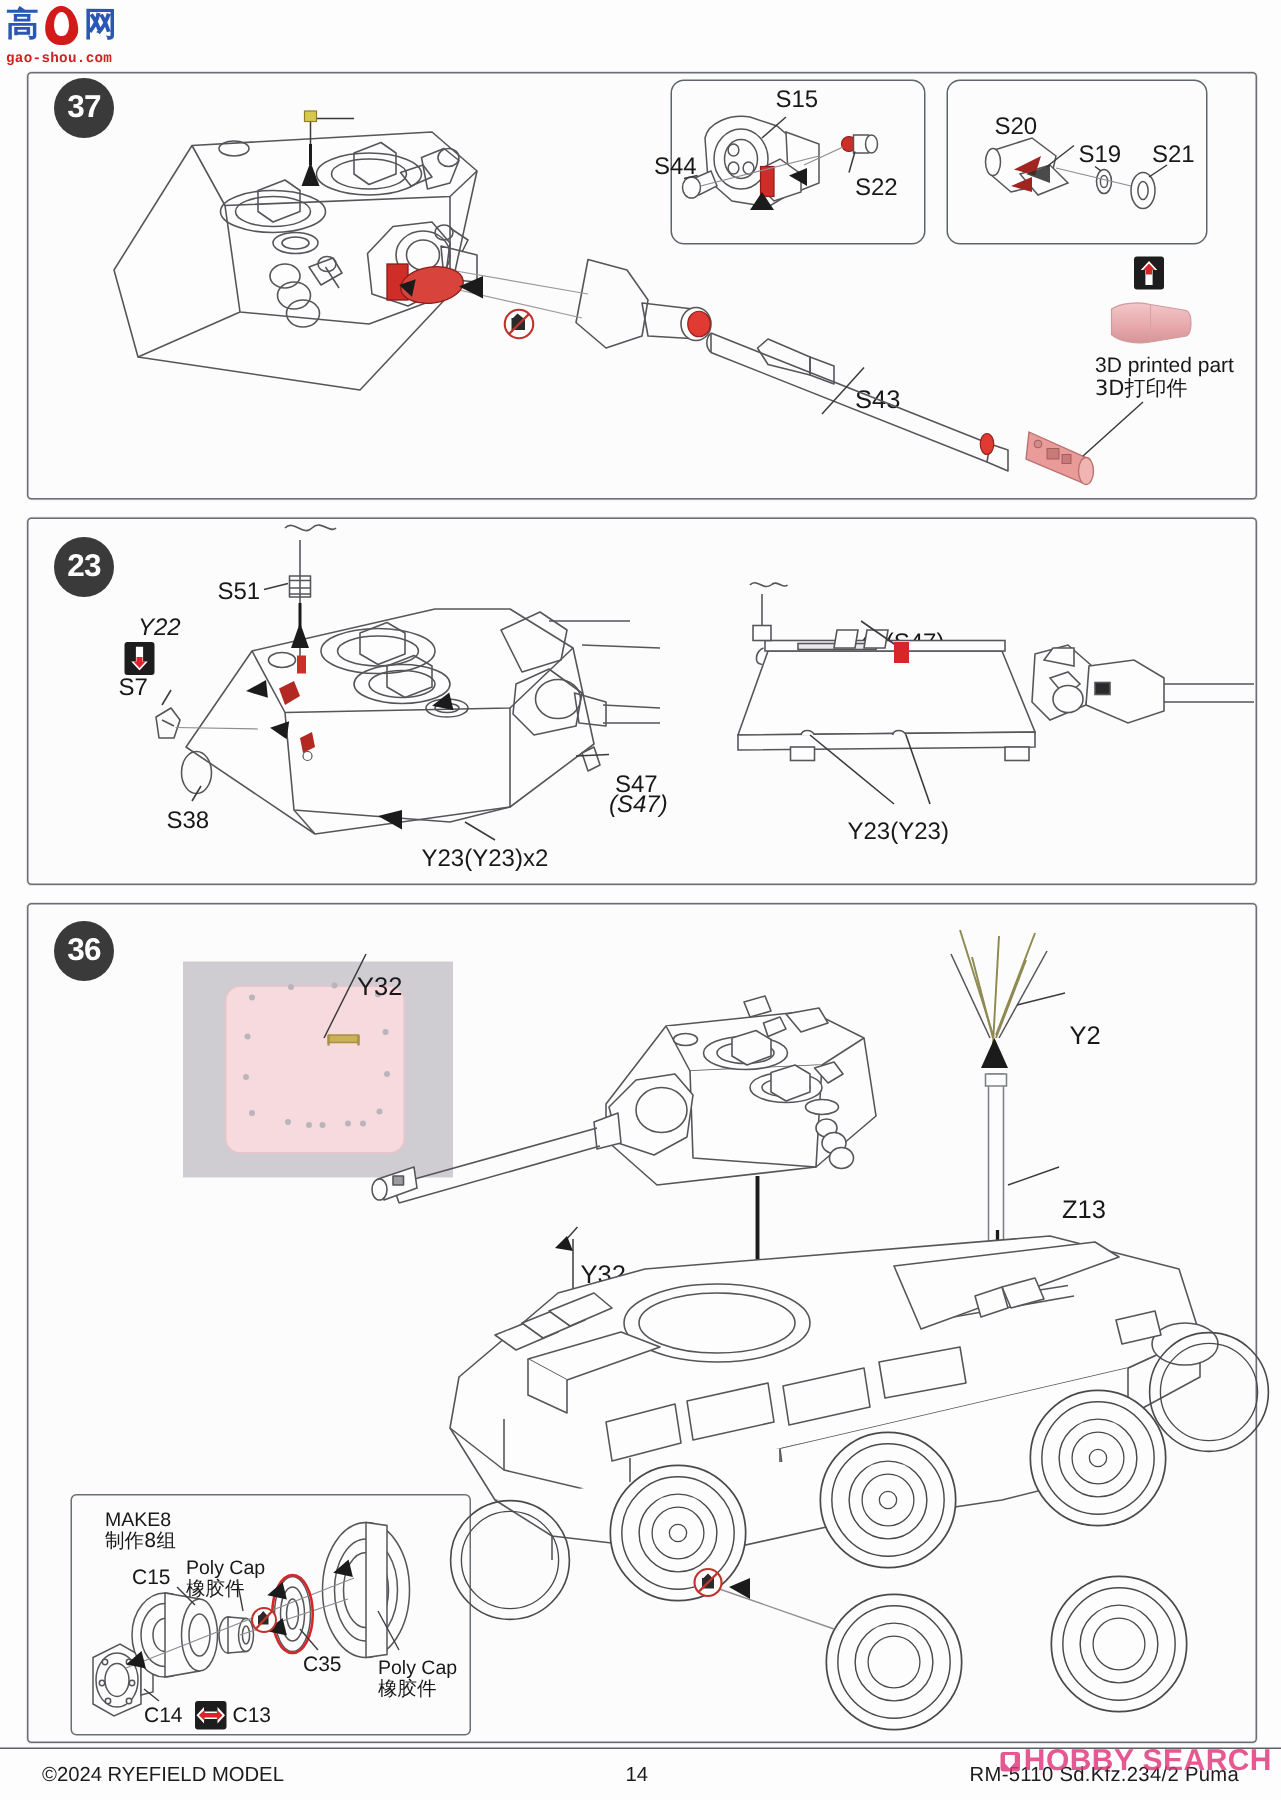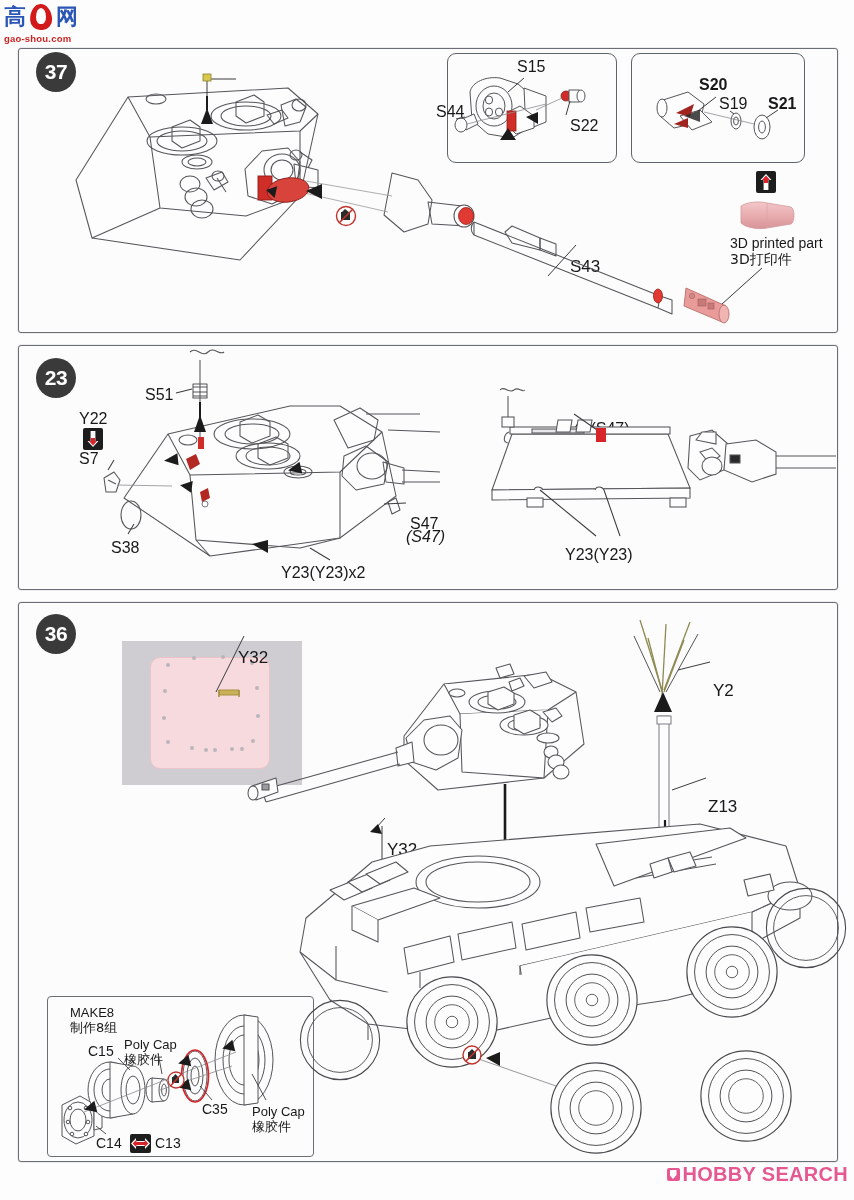--- a/index.html
+++ b/index.html
@@ -24,21 +24,21 @@
     position:absolute;left:1px;top:0;width:22px;height:26px;
     background:#d31a1a;
     border-radius:50% 50% 45% 45%/60% 60% 40% 40%;
     transform:rotate(-3deg);
   }
   .wm-tl .flame .inner{
     position:absolute;left:7px;top:4px;width:10px;height:16px;
     background:#fff;border-radius:50% 50% 40% 40%/55% 55% 45% 45%;
   }
   .wm-tl .url{
-    font-family:Liberation Sans, sans-serif;font-size:9.5px;font-weight:700;
+    font-family:Liberation Mono, monospace;font-size:9.5px;font-weight:700;
     color:#cf2222;letter-spacing:.2px;margin-top:1px;
   }
 
   
   .wm-br{
     position:absolute;right:6px;bottom:14px;
     display:flex;align-items:center;gap:3px;opacity:.82;
   }
   .wm-br .sq{
     width:13px;height:13px;background:#e2357a;border-radius:2px;position:relative;
@@ -147,23 +147,23 @@
 
   <div class="subbox" style="left:447px;top:53px;width:168px;height:108px;"></div>
 
   <div class="subbox" style="left:631px;top:53px;width:172px;height:108px;"></div>
 
   <div class="lbl l17" style="left:213px;top:72px;">Y30</div>
   <div class="lbl l17" style="left:570px;top:229px;">S43</div>
   <div class="lbl l16" style="left:517px;top:58px;">S15</div>
   <div class="lbl l16" style="left:436px;top:103px;">S44</div>
   <div class="lbl l16" style="left:570px;top:117px;">S22</div>
-  <div class="lbl l16" style="left:699px;top:76px;font-weight:bold;">S20</div>
+  <div class="lbl l16" style="left:663px;top:76px;">S20</div>
   <div class="lbl l16" style="left:719px;top:95px;">S19</div>
-  <div class="lbl l16" style="left:768px;top:95px;font-weight:bold;">S21</div>
+  <div class="lbl l16" style="left:768px;top:95px;">S21</div>
 
   <div class="icon-up" style="left:756px;top:171px;">
     <svg class="a" viewBox="0 0 12 16">
       <path d="M6 0 L11.5 6 L8.4 6 L8.4 16 L3.6 16 L3.6 6 L0.5 6 Z" fill="#ffffff"></path>
       <path d="M6 1.6 L10 6 L8 6 L8 9 L4 9 L4 6 L2 6 Z" fill="#d8252a"></path>
     </svg>
   </div>
   <div class="part3d" style="left:737px;top:200px;width:60px;height:32px;">
     <svg viewBox="0 0 60 32" width="60" height="32">
       <defs>
@@ -177,21 +177,21 @@
       <path d="M30 3 L30 28" stroke="#d9a3a6" stroke-width="0.7" fill="none"></path>
     </svg>
   </div>
   <div class="lbl l14" style="left:730px;top:236px;">3D printed part</div>
   <div class="lbl l14 cjk" style="left:730px;top:252px;">3D打印件</div>
 
   <div class="panel" id="panel23"></div>
   <div class="step-badge" style="left:36px;top:358px;">23</div>
 
   <div class="lbl l16" style="left:145px;top:386px;">S51</div>
-  <div class="lbl l16" style="left:79px;top:410px;">Y22</div>
+  <div class="lbl l16" style="left:92px;top:410px;font-style:italic;">Y22</div>
   <div class="icon-up" style="left:83px;top:428px;">
     <svg class="a" viewBox="0 0 12 16">
       <path d="M6 16 L11.5 10 L8.4 10 L8.4 0 L3.6 0 L3.6 10 L0.5 10 Z" fill="#ffffff"></path>
       <path d="M6 14.4 L10 10 L8 10 L8 7 L4 7 L4 10 L2 10 Z" fill="#d8252a"></path>
     </svg>
   </div>
   <div class="lbl l16" style="left:79px;top:450px;">S7</div>
   <div class="lbl l16" style="left:111px;top:539px;">S38</div>
   <div class="lbl l16" style="left:410px;top:515px;">S47</div>
   <div class="lbl l16" style="left:406px;top:528px;font-style:italic;">(S47)</div>
@@ -699,19 +699,24 @@
       <path d="M170.5 1086 L181.5 1074" stroke="#c0322c" stroke-width="1.5"></path>
     </g>
 
     <path d="M118 1058 L130 1070" stroke="#3b3b3e" stroke-width="0.9" fill="none"></path>
     <path d="M158 1053 L162 1074" stroke="#3b3b3e" stroke-width="0.9" fill="none"></path>
     <path d="M212 1100 L200 1086" stroke="#3b3b3e" stroke-width="0.9" fill="none"></path>
     <path d="M106 1134 L96 1126" stroke="#3b3b3e" stroke-width="0.9" fill="none"></path>
     <path d="M266 1100 L252 1074" stroke="#3b3b3e" stroke-width="0.9" fill="none"></path>
   </svg>
 
+  <div class="footer">
+    <div class="ftxt" id="foot-copy">©2024 RYEFIELD MODEL</div>
+    <div class="ftxt" id="foot-page">14</div>
+    <div class="ftxt" id="foot-code">RM-5110 Sd.Kfz.234/2 Puma</div>
+  </div>
 
   <div class="wm-br">
     <span class="sq"></span>
     <span class="txt">HOBBY SEARCH</span>
   </div>
 
 </div>
 
 </body></html>

